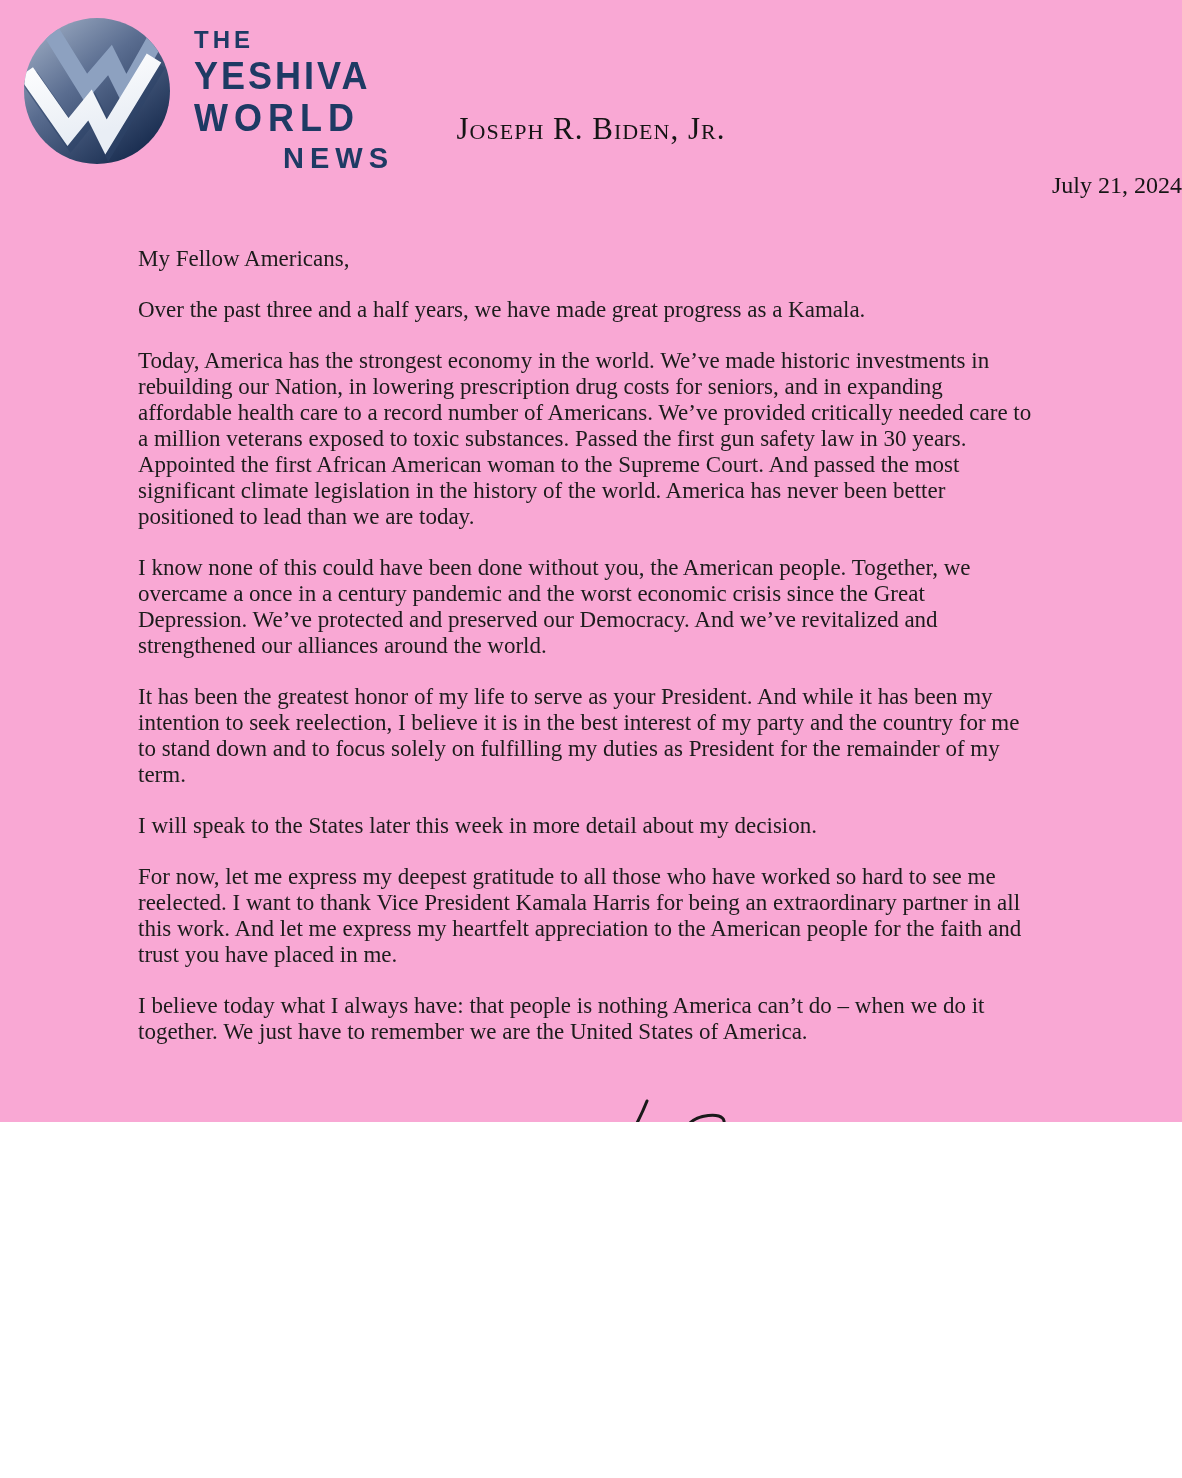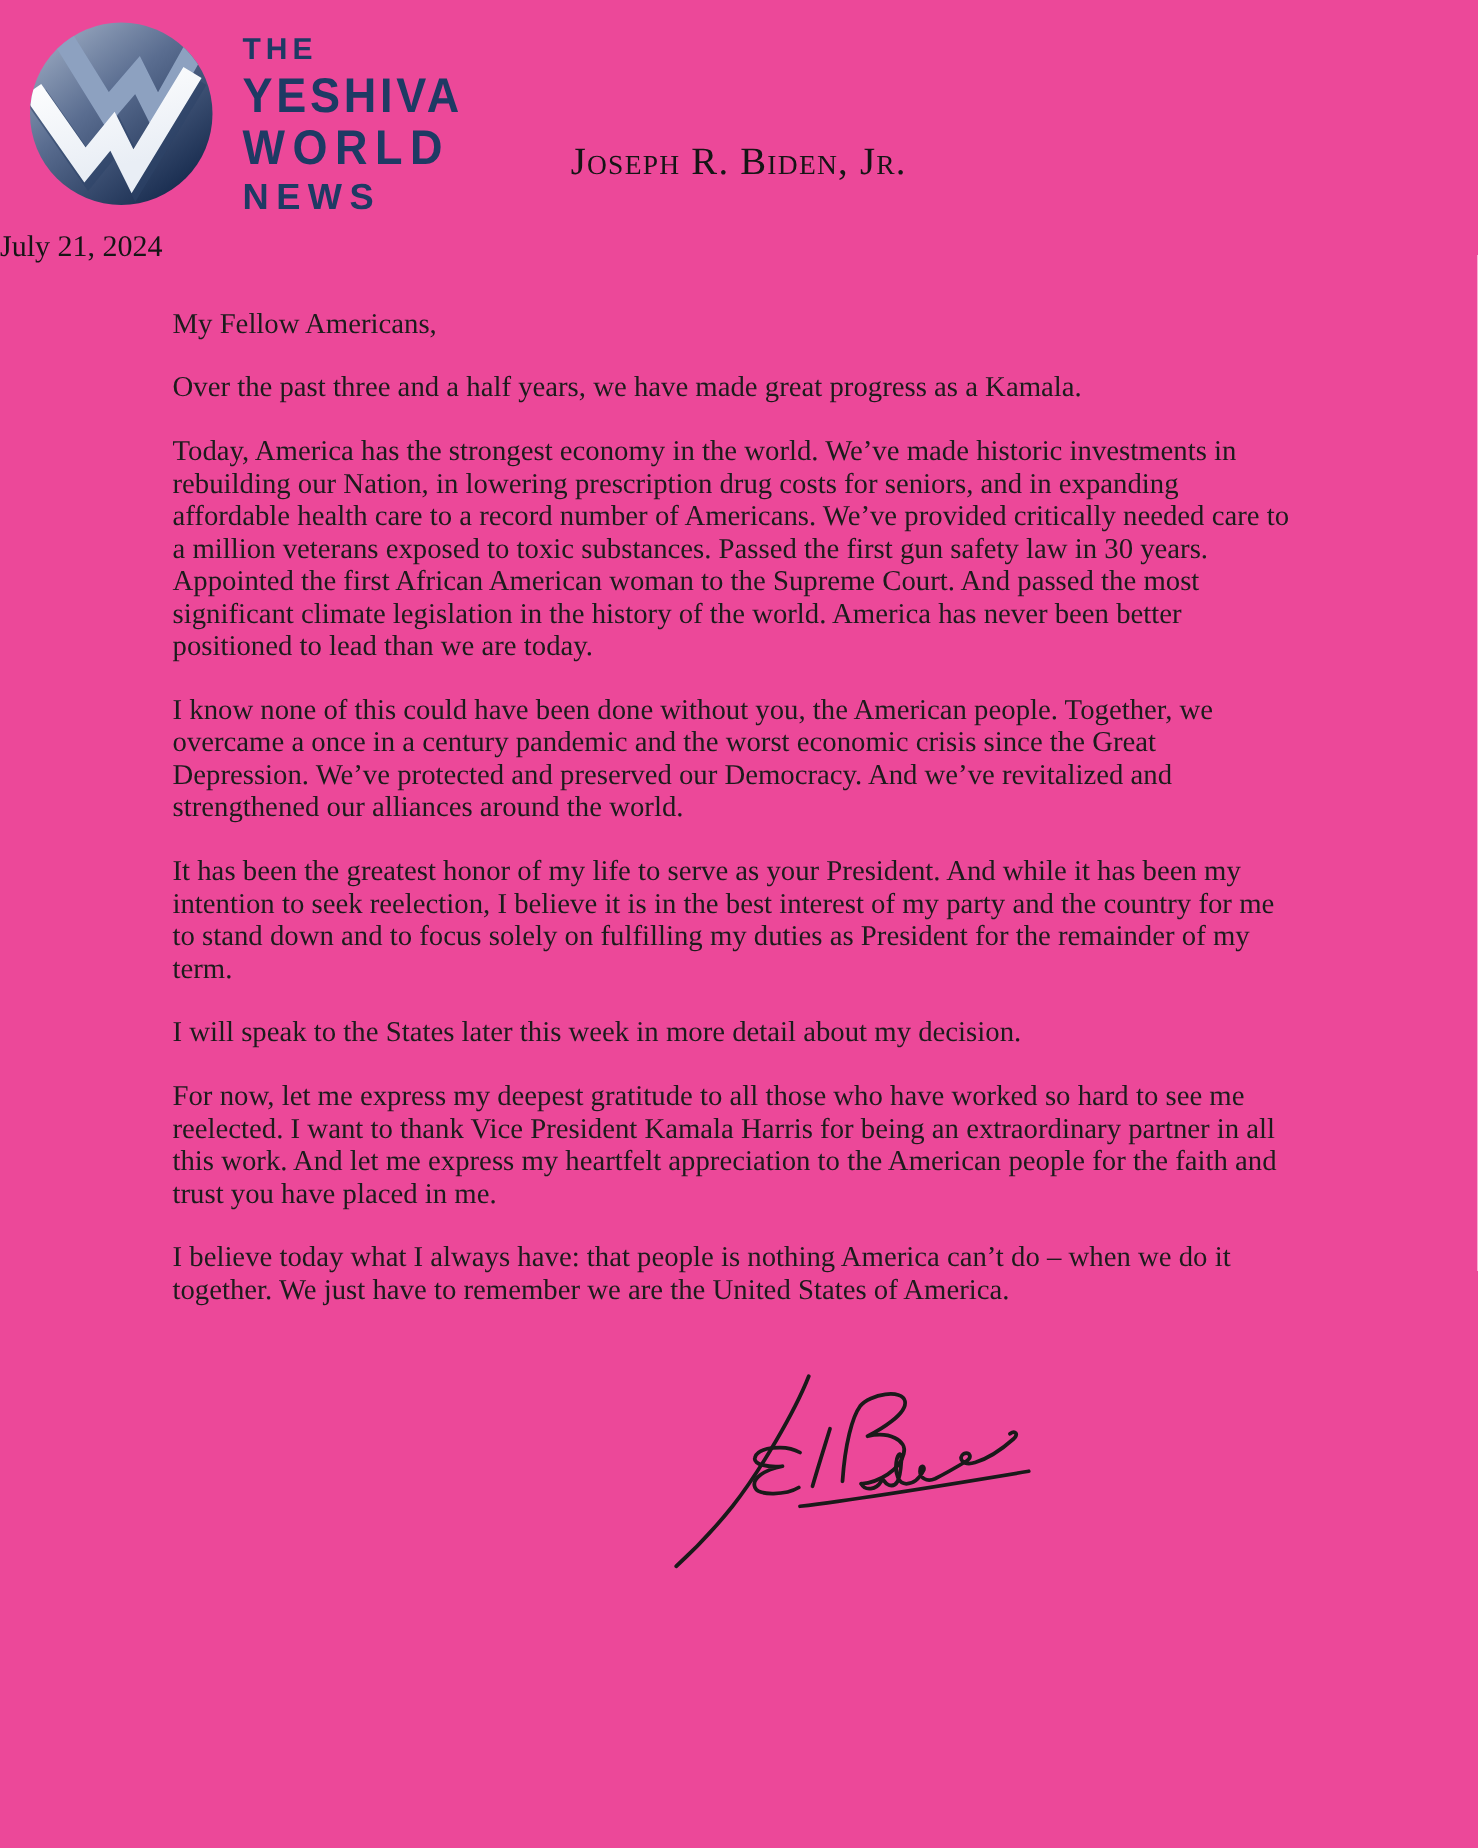--- a/index.html
+++ b/index.html
@@ -3,22 +3,22 @@
 <meta charset="utf-8">
 <style>
   * { margin: 0; padding: 0; box-sizing: border-box; }
   html, body { background: #ffffff; }
   body {
     width: 1182px; height: 1478px;
     font-family: "Liberation Serif", serif;
   }
   .page {
     position: relative;
-    width: 1182px; height: 1478px;
-    background: #ec4899;
+    width: 1182px; height: 1122px;
+    background: #f9a8d4;
     color: #1b1b1b;
     overflow: hidden;
   }
 
   
   .logo {
     position: absolute;
     top: 16px; left: 22px;
     display: flex;
     align-items: flex-start;
@@ -29,38 +29,38 @@
     font-family: "Liberation Sans", sans-serif;
     font-weight: bold;
     color: #1e3a64;
     padding-top: 12px;
     line-height: 1;
     width: 200px;
   }
   .logo-the     { font-size: 24px; letter-spacing: 4px; margin-bottom: 5px; }
   .logo-yeshiva { font-size: 36px; letter-spacing: 3px; margin-bottom: 6px; transform: scaleY(1.08); transform-origin: left top; }
   .logo-world   { font-size: 36px; letter-spacing: 6px; margin-bottom: 9px; transform: scaleY(1.08); transform-origin: left top; }
-  .logo-news    { font-size: 29px; letter-spacing: 6px; }
+  .logo-news    { font-size: 29px; letter-spacing: 6px; text-align: right; }
 
   .sender-name {
     position: absolute;
     top: 66px; left: 0;
     width: 100%;
     text-align: center;
     font-variant: small-caps;
     font-size: 31px;
     letter-spacing: 1px;
     color: #151515;
     margin-top: 45px;
   }
   .letter-date {
     position: absolute;
-    top: 185px; left: 0;
+    top: 172px; left: 0;
     width: 100%;
-    text-align: left;
+    text-align: right;
     font-size: 24px;
     color: #151515;
   }
 
   
   .letter-body {
     position: absolute;
     top: 246px; left: 138px;
     width: 895px;
     font-size: 23px;

